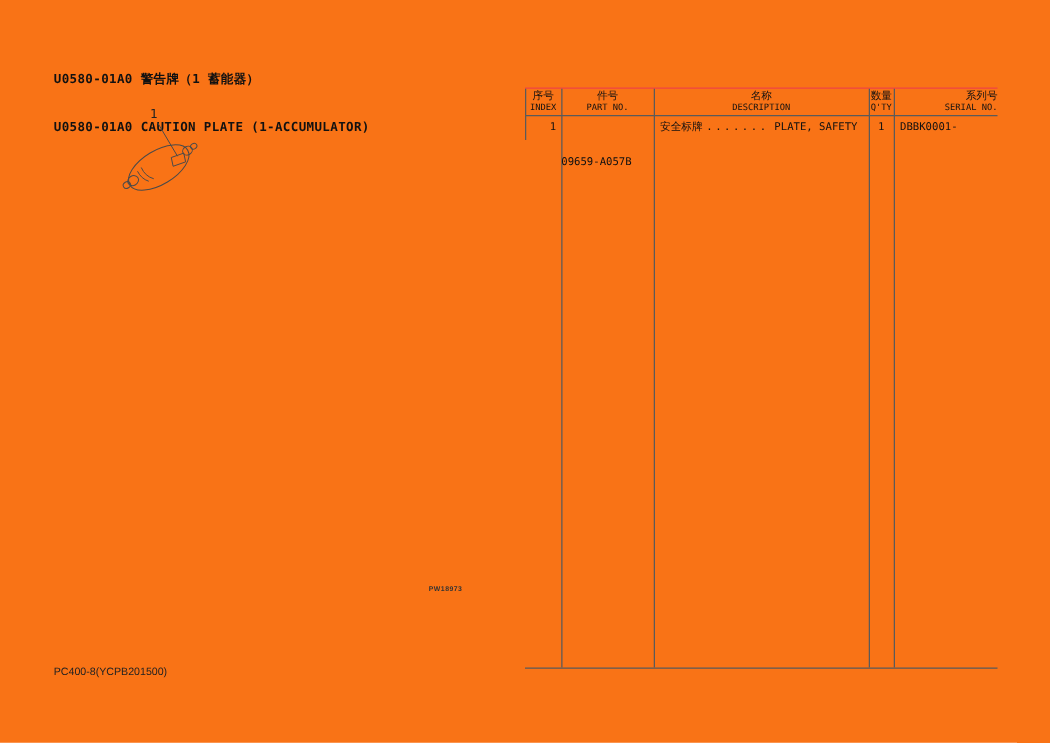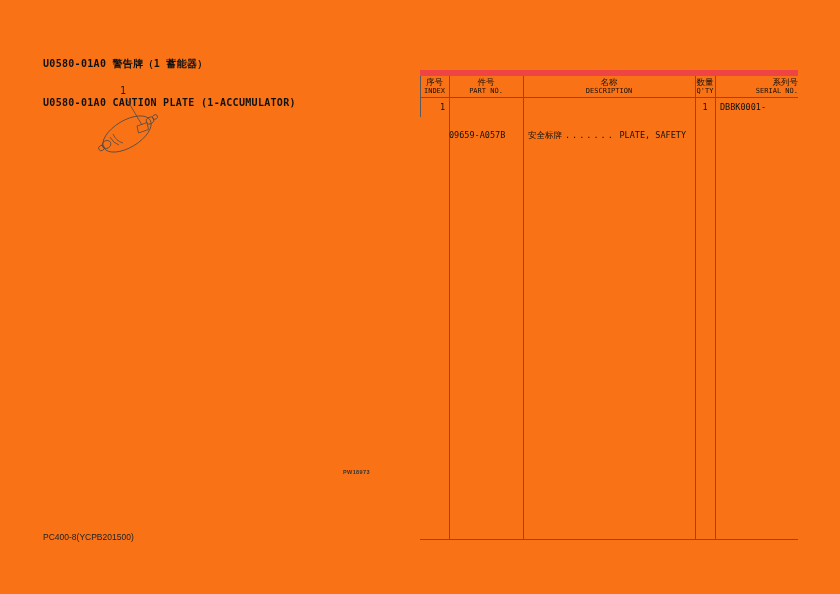--- a/index.html
+++ b/index.html
@@ -17,37 +17,37 @@
   .title { position: absolute; left: 43px; top: 31px; font-weight: bold; font-size: 10px; line-height: 13px; letter-spacing: 0.3px; white-space: pre; }
 
   
   .drawing { position: absolute; left: 70px; top: 73px; width: 110px; height: 90px; }
   .drawing text { font-family: "DejaVu Sans Mono", "Liberation Mono", monospace; font-size: 10px; fill: #222; }
 
   .figcode { position: absolute; left: 343px; top: 469px; font-size: 5.5px; font-weight: bold; color: #333; letter-spacing: 0.4px; font-family: "Liberation Sans", sans-serif; }
 
   
   .ptable { position: absolute; left: 420px; top: 70px; width: 378px; height: 463px;
-            border-top: 6px solid #ef4444; border-bottom: 1px solid #5a5a5a; }
+            border-top: 1px solid #ef4444; border-bottom: 1px solid #5a5a5a; }
   .vline { position: absolute; top: 0; bottom: 0; width: 1px; background: #5a5a5a; }
   .vl-1 { left: 29px; } .vl-2 { left: 103px; } .vl-3 { left: 275px; } .vl-4 { left: 295px; }
   .vl-left { position: absolute; left: 0; top: 0; width: 1px; height: 41px; background: #5a5a5a; }
   .hsep { position: absolute; left: 0; top: 21px; width: 378px; height: 1px; background: #5a5a5a; }
 
   .thead { position: absolute; left: 0; top: 0; width: 378px; height: 21px; display: flex; }
   .th { text-align: center; display: flex; flex-direction: column; justify-content: center; }
   .th .cn { font-size: 8.5px; line-height: 10px; }
   .th .en { font-size: 7px; line-height: 9px; }
   .c1 { width: 29px; } .c2 { width: 74px; } .c3 { width: 172px; } .c4 { width: 20px; } .c5 { width: 83px; align-items: flex-end; }
 
   .tbody { position: absolute; left: 0; top: 22px; width: 378px; }
   .trow { display: flex; font-size: 8.5px; line-height: 10px; padding-top: 4px; }
   .td-index { text-align: right; padding-right: 4px; box-sizing: border-box; }
   .td-part  { padding-left: 0; box-sizing: border-box; margin-top: 28px; }
-  .td-desc  { display: flex; align-items: flex-end; padding-left: 5px; box-sizing: border-box; }
+  .td-desc  { display: flex; align-items: flex-start; padding-left: 5px; box-sizing: border-box; }
   .td-desc .dots { flex: 1; overflow: hidden; white-space: nowrap; letter-spacing: 2px; margin: 0 3px; }
   .td-desc .en { margin-right: 9px; white-space: nowrap; }
   .td-qty   { text-align: center; }
   .td-serial{ padding-left: 5px; box-sizing: border-box; }
 
   
   .footer-left { position: absolute; left: 43px; top: 532px; font-size: 8.5px; font-family: "Liberation Sans", sans-serif; color: #222; }
   .page-num { position: absolute; left: 420px; top: 536px; width: 378px; text-align: right; font-size: 9px; font-family: "Liberation Sans", sans-serif; color: #222; }
 </style>
 </head>

